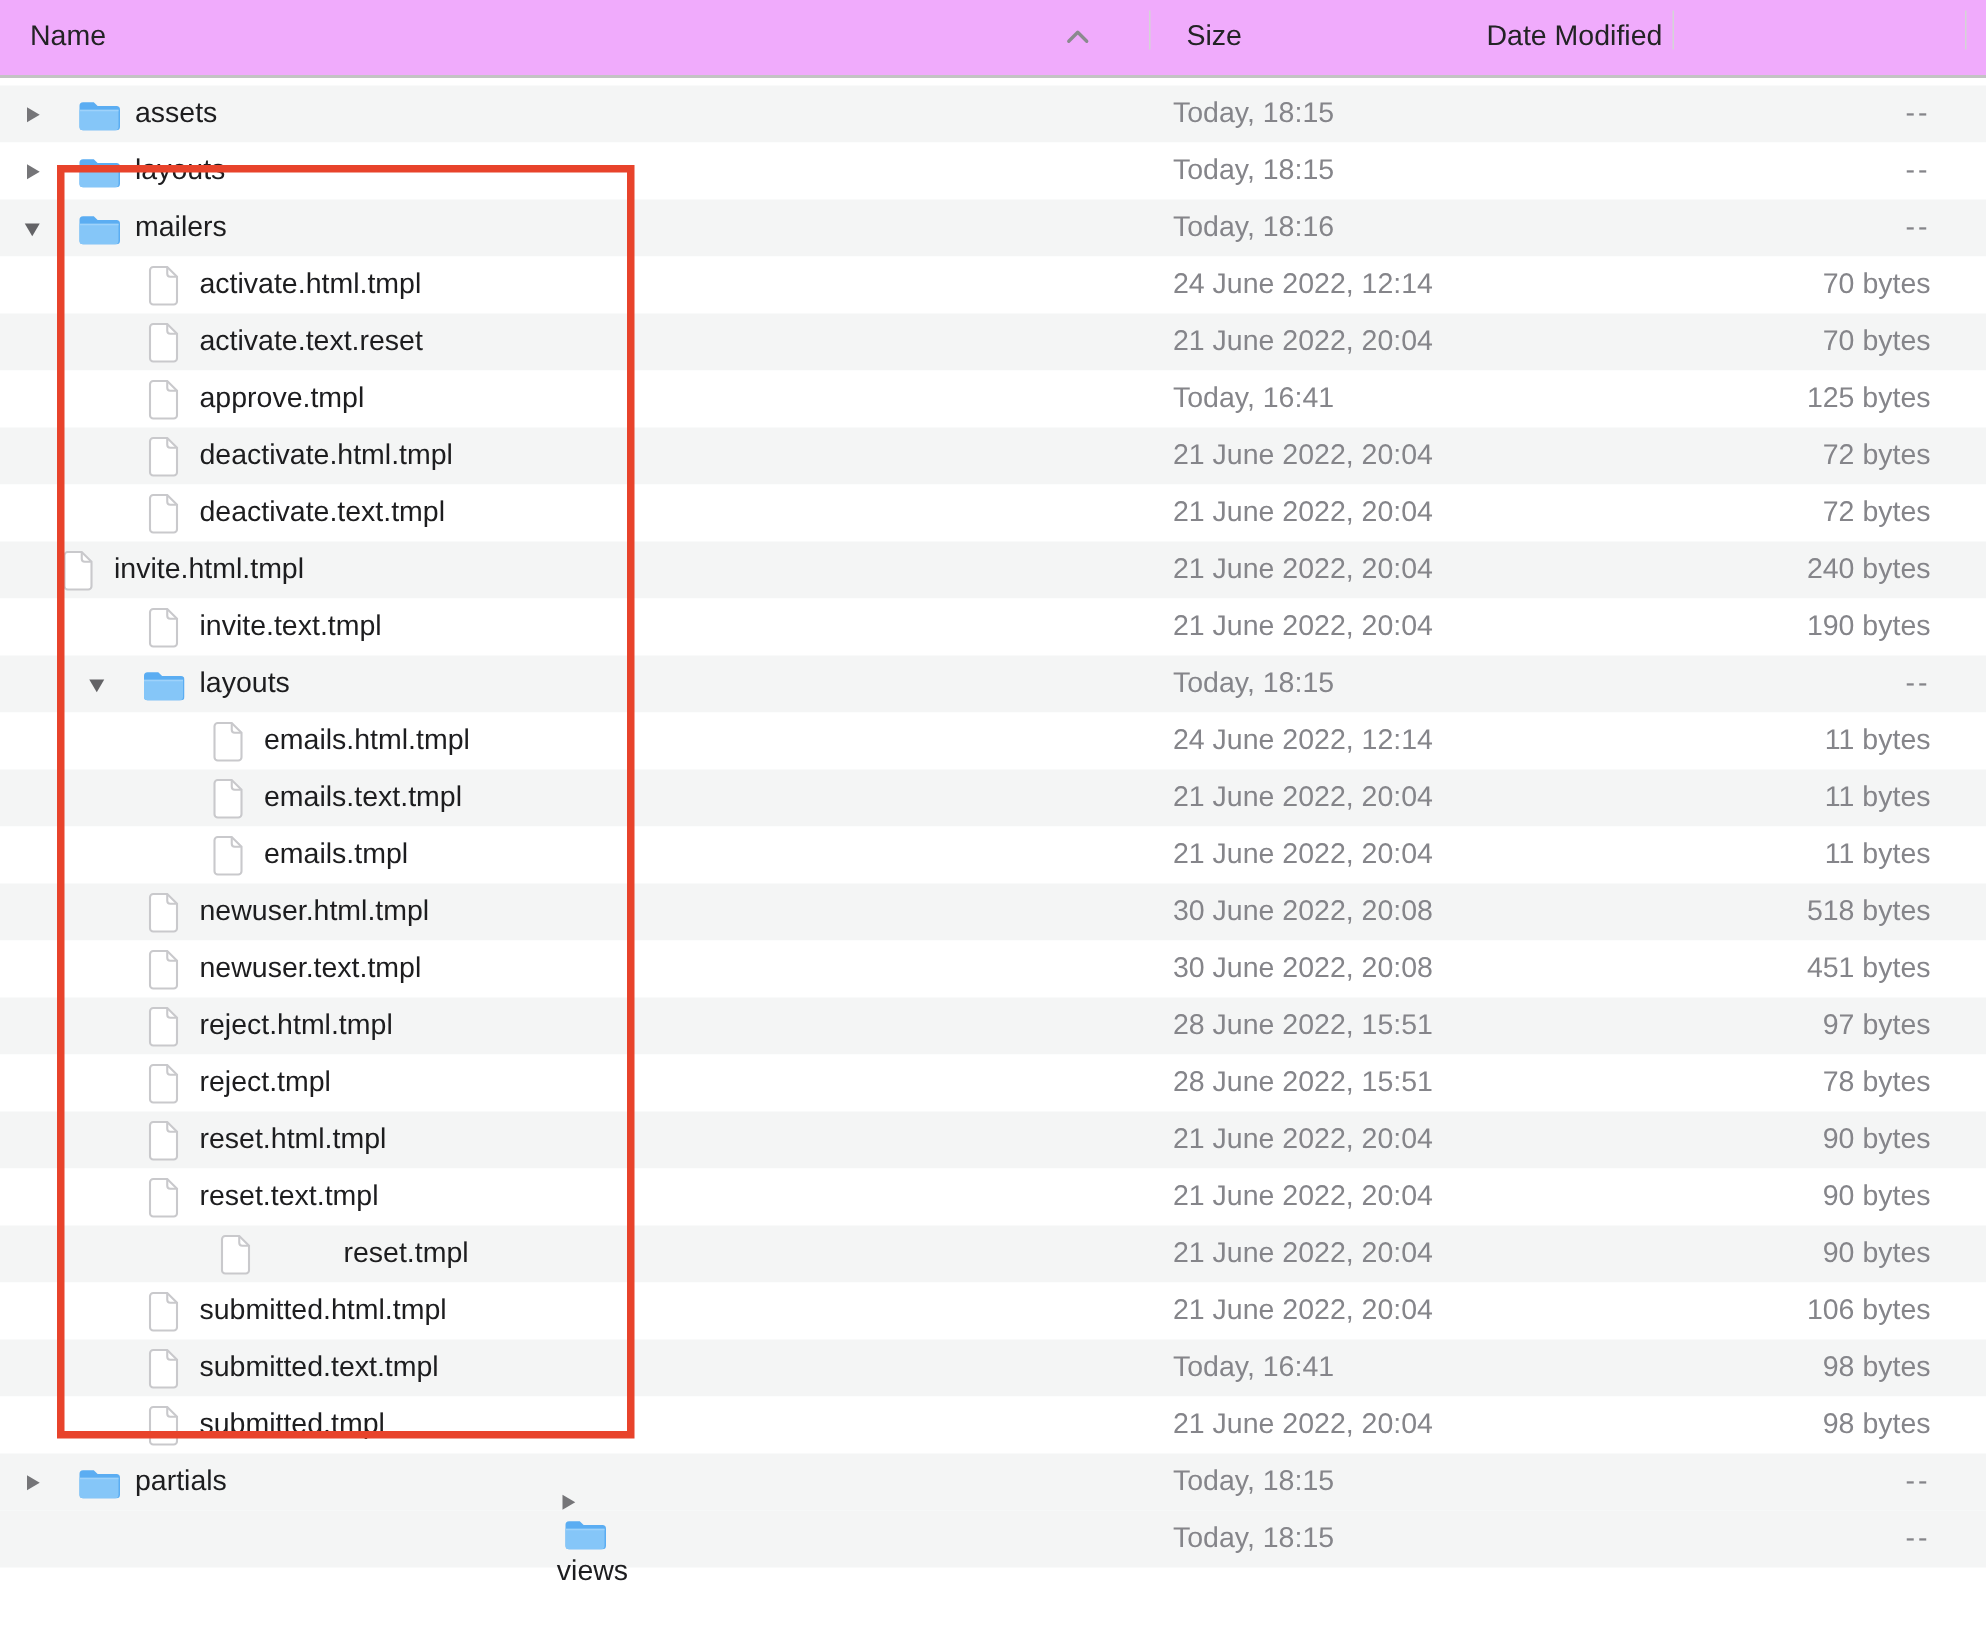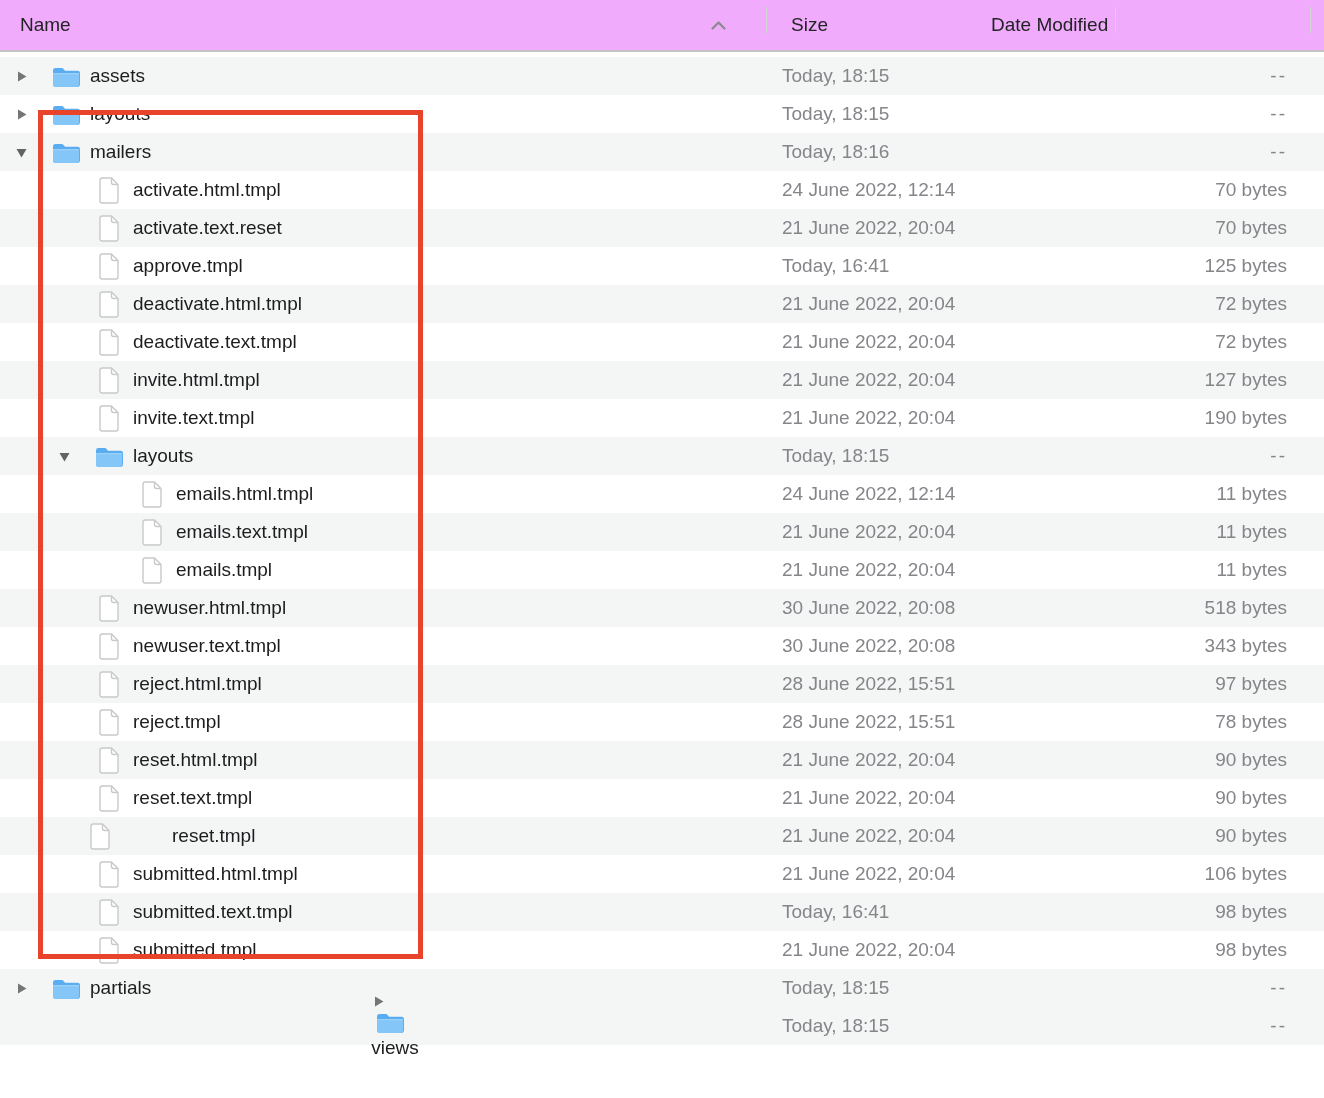--- a/index.html
+++ b/index.html
@@ -225,36 +225,36 @@
           <path d="M2 3.2 A2.2 2.2 0 0 1 4.2 1 h9.3 L20 7.5 v16.3 a2.2 2.2 0 0 1 -2.2 2.2 H4.2 A2.2 2.2 0 0 1 2 23.8 Z" fill="#ffffff" stroke="#c9c9cc" stroke-width="1.4"></path>
           <path d="M13.5 1.4 v4.1 a2 2 0 0 0 2 2 h4.1" fill="none" stroke="#c9c9cc" stroke-width="1.4"></path>
         </svg>
       </span>
       <span class="name-label">deactivate.text.tmpl</span>
     </div>
     <div class="date-cell">21 June 2022, 20:04</div>
     <div class="size-cell">72 bytes</div>
   </div>
       <div class="row shaded" data-type="file" data-disclosure="none">
-    <div class="name-cell" style="padding-left: 57px;">
+    <div class="name-cell" style="">
       <span class="tri-slot">
         
         
       </span>
       <span class="icon-box">
 
         <svg class="file-svg" width="22" height="27" viewBox="0 0 22 27">
           <path d="M2 3.2 A2.2 2.2 0 0 1 4.2 1 h9.3 L20 7.5 v16.3 a2.2 2.2 0 0 1 -2.2 2.2 H4.2 A2.2 2.2 0 0 1 2 23.8 Z" fill="#ffffff" stroke="#c9c9cc" stroke-width="1.4"></path>
           <path d="M13.5 1.4 v4.1 a2 2 0 0 0 2 2 h4.1" fill="none" stroke="#c9c9cc" stroke-width="1.4"></path>
         </svg>
       </span>
       <span class="name-label">invite.html.tmpl</span>
     </div>
     <div class="date-cell">21 June 2022, 20:04</div>
-    <div class="size-cell">127 bytes</div>
+    <div class="size-cell">240 bytes</div>
   </div>
       <div class="row" data-type="file" data-disclosure="none">
     <div class="name-cell" style="padding-left: 57px;">
       <span class="tri-slot">
         
         
       </span>
       <span class="icon-box">
 
         <svg class="file-svg" width="22" height="27" viewBox="0 0 22 27">
@@ -369,21 +369,21 @@
       <span class="icon-box">
 
         <svg class="file-svg" width="22" height="27" viewBox="0 0 22 27">
           <path d="M2 3.2 A2.2 2.2 0 0 1 4.2 1 h9.3 L20 7.5 v16.3 a2.2 2.2 0 0 1 -2.2 2.2 H4.2 A2.2 2.2 0 0 1 2 23.8 Z" fill="#ffffff" stroke="#c9c9cc" stroke-width="1.4"></path>
           <path d="M13.5 1.4 v4.1 a2 2 0 0 0 2 2 h4.1" fill="none" stroke="#c9c9cc" stroke-width="1.4"></path>
         </svg>
       </span>
       <span class="name-label">newuser.text.tmpl</span>
     </div>
     <div class="date-cell">30 June 2022, 20:08</div>
-    <div class="size-cell">343 bytes</div>
+    <div class="size-cell">451 bytes</div>
   </div>
       <div class="row shaded" data-type="file" data-disclosure="none">
     <div class="name-cell" style="padding-left: 57px;">
       <span class="tri-slot">
         
         
       </span>
       <span class="icon-box">
 
         <svg class="file-svg" width="22" height="27" viewBox="0 0 22 27">
@@ -444,21 +444,21 @@
           <path d="M2 3.2 A2.2 2.2 0 0 1 4.2 1 h9.3 L20 7.5 v16.3 a2.2 2.2 0 0 1 -2.2 2.2 H4.2 A2.2 2.2 0 0 1 2 23.8 Z" fill="#ffffff" stroke="#c9c9cc" stroke-width="1.4"></path>
           <path d="M13.5 1.4 v4.1 a2 2 0 0 0 2 2 h4.1" fill="none" stroke="#c9c9cc" stroke-width="1.4"></path>
         </svg>
       </span>
       <span class="name-label">reset.text.tmpl</span>
     </div>
     <div class="date-cell">21 June 2022, 20:04</div>
     <div class="size-cell">90 bytes</div>
   </div>
       <div class="row shaded" data-type="file" data-disclosure="none">
-    <div class="name-cell" style=" gap: 48px;">
+    <div class="name-cell" style="padding-left: 57px; gap: 48px;">
       <span class="tri-slot">
         
         
       </span>
       <span class="icon-box">
 
         <svg class="file-svg" width="22" height="27" viewBox="0 0 22 27">
           <path d="M2 3.2 A2.2 2.2 0 0 1 4.2 1 h9.3 L20 7.5 v16.3 a2.2 2.2 0 0 1 -2.2 2.2 H4.2 A2.2 2.2 0 0 1 2 23.8 Z" fill="#ffffff" stroke="#c9c9cc" stroke-width="1.4"></path>
           <path d="M13.5 1.4 v4.1 a2 2 0 0 0 2 2 h4.1" fill="none" stroke="#c9c9cc" stroke-width="1.4"></path>
         </svg>

